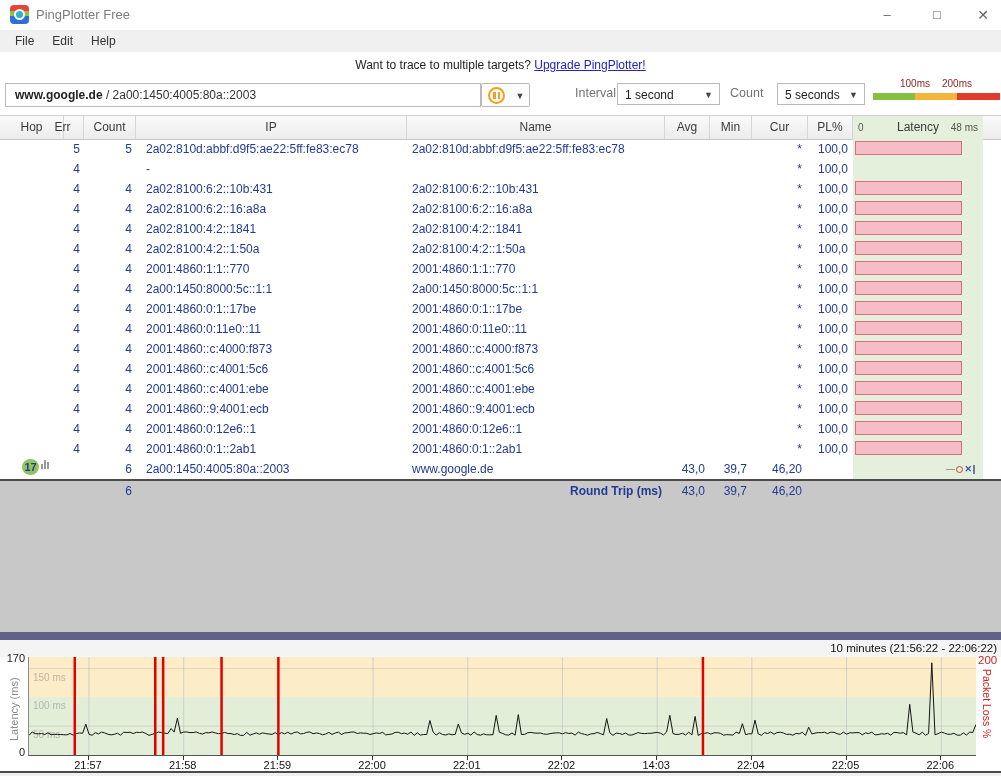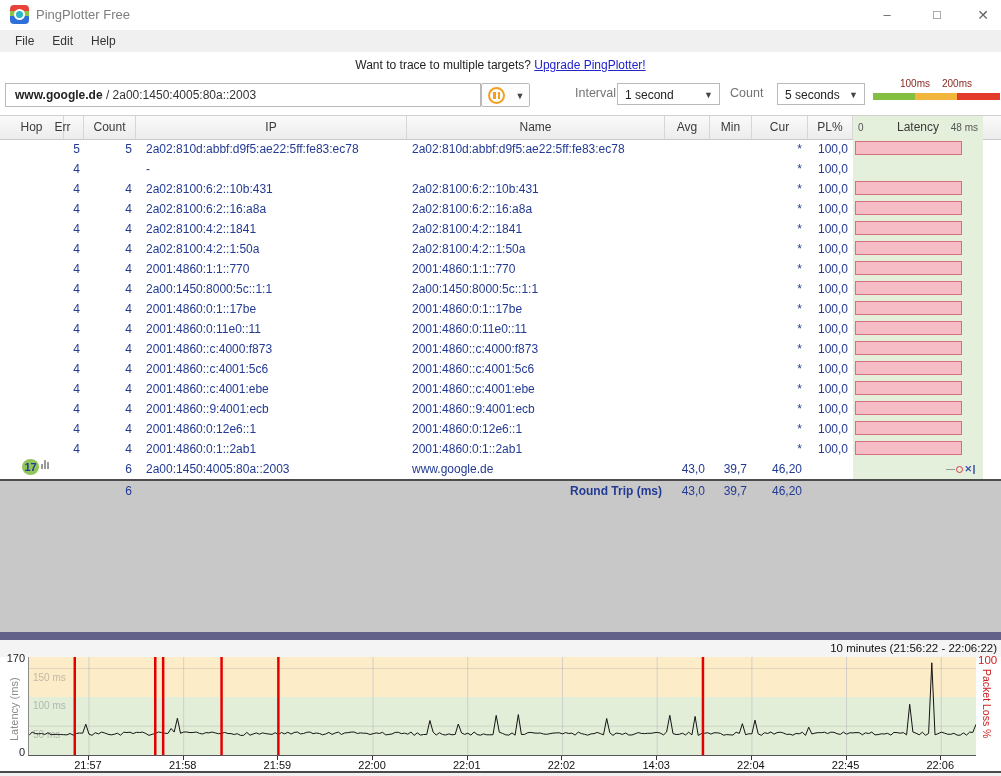--- a/index.html
+++ b/index.html
@@ -461,40 +461,40 @@
         <text x="4" y="81.17647058823529" font-size="10" fill="rgba(120,120,120,0.45)" font-family="&quot;Liberation Sans&quot;,sans-serif">50 ms</text>
         <polyline points="0.0,78.4 3.2,75.0 6.3,76.6 9.5,76.8 12.6,76.5 15.8,77.5 18.9,75.8 22.1,77.7 25.3,77.4 28.4,77.4 31.6,77.5 34.7,77.7 37.9,77.9 41.0,76.5 44.2,78.1 47.4,76.5 50.5,76.0 53.7,76.2 56.8,67.2 60.0,77.2 63.1,78.3 66.3,75.7 69.4,76.9 72.6,75.1 75.8,76.0 78.9,77.2 82.1,77.9 85.2,77.3 88.4,76.2 91.5,78.2 94.7,75.2 97.9,75.5 101.0,75.2 104.2,76.6 107.3,75.3 110.5,75.5 113.6,75.1 116.8,76.5 120.0,78.4 123.1,77.3 126.3,76.5 129.4,75.0 132.6,75.6 135.7,76.2 138.9,76.5 142.1,71.5 145.2,75.1 148.4,61.2 151.5,76.3 154.7,75.0 157.8,75.0 161.0,75.6 164.1,75.5 167.3,75.0 170.5,76.4 173.6,77.0 176.8,75.6 179.9,75.9 183.1,75.0 186.2,75.9 189.4,76.7 192.6,76.4 195.7,75.4 198.9,76.5 202.0,76.6 205.2,77.5 208.3,76.7 211.5,78.4 214.7,78.3 217.8,75.4 221.0,78.2 224.1,77.0 227.3,75.9 230.4,77.2 233.6,75.9 236.8,76.6 239.9,77.0 243.1,77.4 246.2,75.7 249.4,77.5 252.5,75.5 255.7,76.9 258.8,75.2 262.0,77.1 265.2,75.5 268.3,75.0 271.5,76.9 274.6,76.5 277.8,75.3 280.9,75.0 284.1,76.7 287.3,76.0 290.4,76.5 293.6,77.8 296.7,77.0 299.9,75.4 303.0,77.4 306.2,76.0 309.4,75.1 312.5,77.5 315.7,75.9 318.8,75.7 322.0,75.1 325.1,75.0 328.3,76.5 331.4,75.9 334.6,76.2 337.8,76.3 340.9,77.5 344.1,76.7 347.2,75.9 350.4,76.5 353.5,75.3 356.7,77.9 359.9,77.4 363.0,77.0 366.2,75.4 369.3,75.3 372.5,76.7 375.6,76.1 378.8,77.2 382.0,75.0 385.1,78.4 388.3,75.8 391.4,78.1 394.6,77.5 397.7,77.5 400.9,63.5 404.1,75.0 407.2,78.1 410.4,75.7 413.5,77.5 416.7,78.0 419.8,76.9 423.0,77.8 426.2,77.4 429.3,67.0 432.5,75.9 435.6,77.4 438.8,76.2 441.9,78.1 445.1,75.0 448.2,77.5 451.4,78.2 454.6,76.9 457.7,77.8 460.9,77.8 464.0,77.7 467.2,58.4 470.3,75.2 473.5,76.4 476.7,77.8 479.8,78.1 483.0,75.9 486.1,78.2 489.3,57.6 492.4,77.5 495.6,77.4 498.8,75.7 501.9,75.4 505.1,76.0 508.2,76.2 511.4,76.0 514.5,77.0 517.7,77.3 520.9,76.7 524.0,76.1 527.2,75.9 530.3,75.8 533.5,76.9 536.6,75.6 539.8,76.5 542.9,76.1 546.1,78.1 549.3,75.1 552.4,76.6 555.6,77.3 558.7,78.2 561.9,76.9 565.0,76.7 568.2,75.4 571.4,76.6 574.5,77.8 577.7,61.5 580.8,75.8 584.0,78.4 587.1,76.1 590.3,76.5 593.5,77.4 596.6,76.0 599.8,78.0 602.9,78.0 606.1,76.8 609.2,75.6 612.4,76.4 615.6,76.6 618.7,76.3 621.9,76.3 625.0,75.8 628.2,75.4 631.3,76.1 634.5,77.9 637.6,75.0 640.8,58.3 644.0,76.6 647.1,77.5 650.3,77.3 653.4,76.2 656.6,78.0 659.7,75.2 662.9,77.9 666.1,59.4 669.2,78.4 672.4,76.6 675.5,76.3 678.7,75.7 681.8,77.1 685.0,75.8 688.2,75.8 691.3,76.3 694.5,78.2 697.6,77.6 700.8,77.8 703.9,78.1 707.1,75.2 710.3,76.4 713.4,66.7 716.6,77.7 719.7,76.8 722.9,76.8 726.0,63.1 729.2,76.9 732.3,78.3 735.5,75.7 738.7,76.5 741.8,75.0 745.0,77.2 748.1,75.6 751.3,75.2 754.4,76.0 757.6,77.4 760.8,77.2 763.9,78.2 767.1,76.4 770.2,76.8 773.4,75.3 776.5,78.4 779.7,70.2 782.9,77.0 786.0,76.1 789.2,75.6 792.3,75.7 795.5,75.2 798.6,76.6 801.8,75.2 805.0,75.3 808.1,76.7 811.3,77.4 814.4,75.1 817.6,77.2 820.7,75.8 823.9,75.9 827.0,75.6 830.2,75.7 833.4,77.8 836.5,75.8 839.7,76.6 842.8,75.1 846.0,77.9 849.1,77.6 852.3,76.8 855.5,77.0 858.6,76.3 861.8,78.1 864.9,75.4 868.1,75.6 871.2,76.2 874.4,75.6 877.6,77.9 880.7,47.3 883.9,75.0 887.0,76.2 890.2,77.8 893.3,75.2 896.5,78.3 899.6,76.4 902.8,5.8 906.0,77.8 909.1,76.7 912.3,75.1 915.4,76.1 918.6,77.2 921.7,77.3 924.9,76.3 928.1,78.1 931.2,78.2 934.4,75.9 937.5,78.1 940.7,75.1 943.8,75.4 947.0,67.4" fill="none" stroke="#141414" stroke-width="1"></polyline>
         <line x1="45.77166666666667" y1="0" x2="45.77166666666667" y2="98" stroke="#e40000" stroke-width="2.5"></line>
         <line x1="126.26666666666667" y1="0" x2="126.26666666666667" y2="98" stroke="#e40000" stroke-width="2.5"></line>
         <line x1="134.15833333333333" y1="0" x2="134.15833333333333" y2="98" stroke="#e40000" stroke-width="2.5"></line>
         <line x1="192.55666666666667" y1="0" x2="192.55666666666667" y2="98" stroke="#e40000" stroke-width="2.5"></line>
         <line x1="249.37666666666667" y1="0" x2="249.37666666666667" y2="98" stroke="#e40000" stroke-width="2.5"></line>
         <line x1="673.9483333333334" y1="0" x2="673.9483333333334" y2="98" stroke="#e40000" stroke-width="2.5"></line>
       </svg>
     </div>
-  <span id="pl-max">100</span>
+  <span id="pl-max">200</span>
   <span id="pl-label">Packet Loss %</span>
   <div id="xaxis">
       <div class="xtick" style="left: 59.9767px;"></div>
       <span class="xticklbl" style="left: 59.9767px;">21:57</span>
       <div class="xtick" style="left: 154.677px;"></div>
       <span class="xticklbl" style="left: 154.677px;">21:58</span>
       <div class="xtick" style="left: 249.377px;"></div>
       <span class="xticklbl" style="left: 249.377px;">21:59</span>
       <div class="xtick" style="left: 344.077px;"></div>
       <span class="xticklbl" style="left: 344.077px;">22:00</span>
       <div class="xtick" style="left: 438.777px;"></div>
       <span class="xticklbl" style="left: 438.777px;">22:01</span>
       <div class="xtick" style="left: 533.477px;"></div>
       <span class="xticklbl" style="left: 533.477px;">22:02</span>
       <div class="xtick" style="left: 628.177px;"></div>
       <span class="xticklbl" style="left: 628.177px;">14:03</span>
       <div class="xtick" style="left: 722.877px;"></div>
       <span class="xticklbl" style="left: 722.877px;">22:04</span>
       <div class="xtick" style="left: 817.577px;"></div>
-      <span class="xticklbl" style="left: 817.577px;">22:45</span>
+      <span class="xticklbl" style="left: 817.577px;">22:05</span>
       <div class="xtick" style="left: 912.277px;"></div>
       <span class="xticklbl" style="left: 912.277px;">22:06</span>
     </div>
 </div>
 
 <div id="bottomline" class="abs"></div>
 <div id="footer" class="abs"></div>
 
 </body></html>

